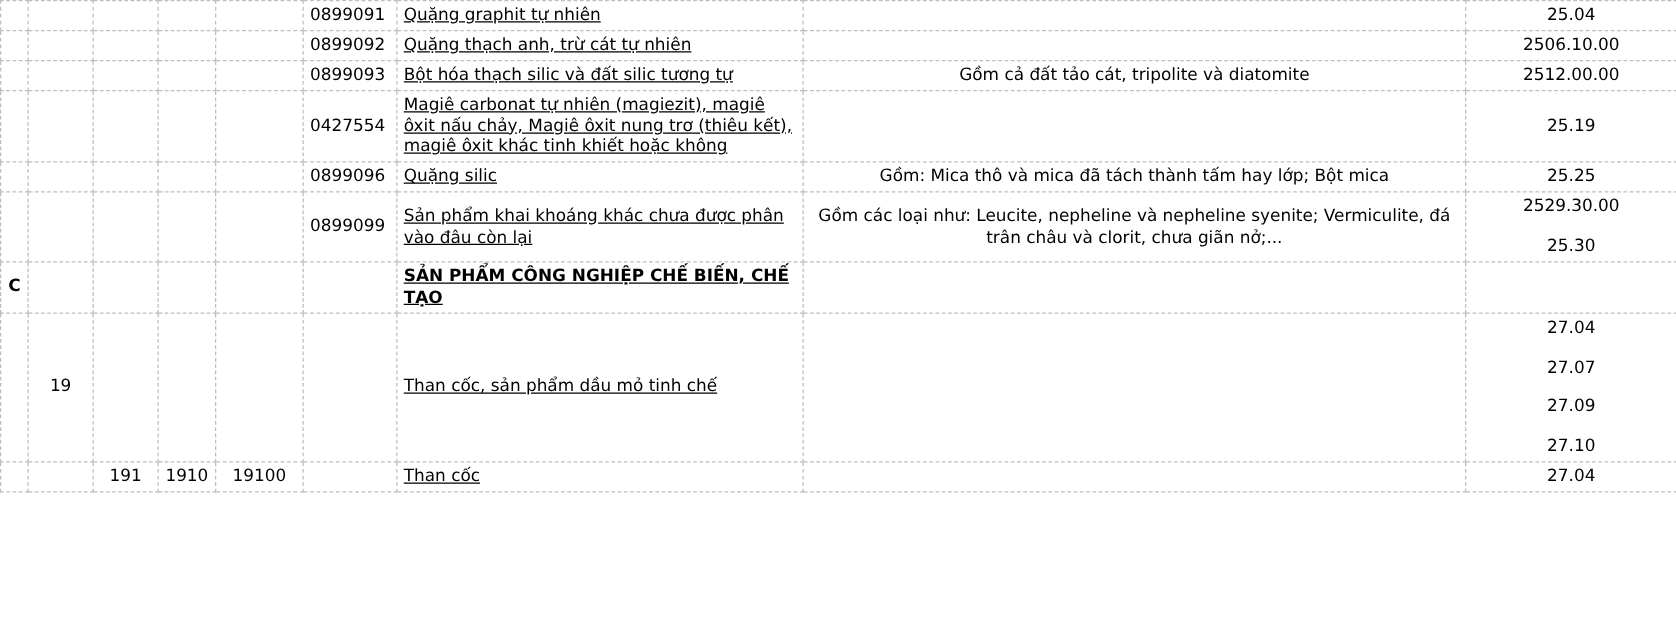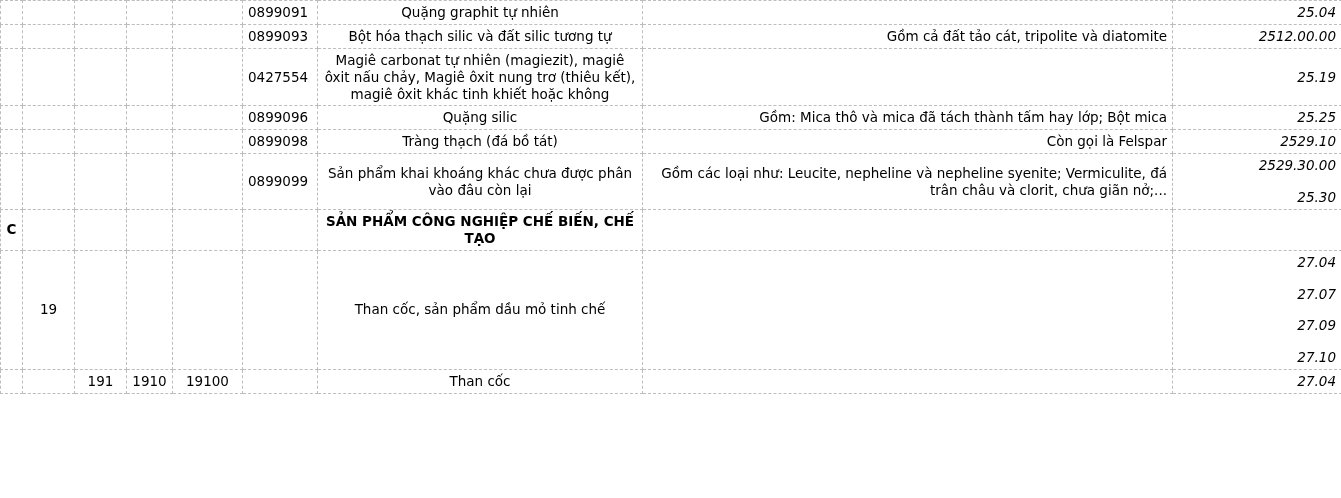--- a/index.html
+++ b/index.html
@@ -33,23 +33,23 @@
   col.c1 { width: 52px; }
   col.c2 { width: 52px; }
   col.c3 { width: 46px; }
   col.c4 { width: 70px; }
   col.c5 { width: 75px; }
   col.c6 { width: 325px; }
   col.c7 { width: 530px; }
   col.c8 { width: 169px; }
 
   td.code   { text-align: left; white-space: nowrap; }
-  td.name   { text-align: center; }
-  td.desc   { text-align: right; }
-  td.hs     { text-align: right; font-style: italic; }
+  td.name   { text-align: left; text-decoration: underline; }
+  td.desc   { text-align: center; }
+  td.hs     { text-align: center; }
   td.lvl    { text-align: center; }
   td.bold   { font-weight: bold; }
 
   .hs-multi div { margin: 0; padding: 0; }
   .hs-multi div + div { margin-top: 15px; }
 
   .tall-cell { height: 110px; }
 </style>
 </head>
 <body>
@@ -75,20 +75,33 @@
       <td class="lvl"></td>
       <td class="lvl"></td>
       <td class="code">0899091</td>
       <td class="name">Quặng graphit tự nhiên</td>
       <td class="desc"></td>
       <td class="hs hs-multi">
         <div>25.04</div>
       </td>
     </tr>
 
+    <tr>
+      <td class="lvl"></td>
+      <td class="lvl"></td>
+      <td class="lvl"></td>
+      <td class="lvl"></td>
+      <td class="lvl"></td>
+      <td class="code">0899092</td>
+      <td class="name">Quặng thạch anh, trừ cát tự nhiên</td>
+      <td class="desc"></td>
+      <td class="hs hs-multi">
+        <div>2506.10.00</div>
+      </td>
+    </tr>
 
     <tr>
       <td class="lvl"></td>
       <td class="lvl"></td>
       <td class="lvl"></td>
       <td class="lvl"></td>
       <td class="lvl"></td>
       <td class="code">0899093</td>
       <td class="name">Bột hóa thạch silic và đất silic tương tự</td>
       <td class="desc">Gồm cả đất tảo cát, tripolite và diatomite</td>
@@ -120,33 +133,20 @@
       <td class="lvl"></td>
       <td class="code">0899096</td>
       <td class="name">Quặng silic</td>
       <td class="desc">Gồm: Mica thô và mica đã tách thành tấm hay lớp; Bột mica</td>
       <td class="hs hs-multi">
         <div>25.25</div>
       </td>
     </tr>
 
 
-    <tr>
-      <td class="lvl"></td>
-      <td class="lvl"></td>
-      <td class="lvl"></td>
-      <td class="lvl"></td>
-      <td class="lvl"></td>
-      <td class="code">0899098</td>
-      <td class="name">Tràng thạch (đá bồ tát)</td>
-      <td class="desc">Còn gọi là Felspar</td>
-      <td class="hs hs-multi">
-        <div>2529.10</div>
-      </td>
-    </tr>
 
     <tr>
       <td class="lvl"></td>
       <td class="lvl"></td>
       <td class="lvl"></td>
       <td class="lvl"></td>
       <td class="lvl"></td>
       <td class="code">0899099</td>
       <td class="name">Sản phẩm khai khoáng khác chưa được phân vào đâu còn lại</td>
       <td class="desc">Gồm các loại như: Leucite, nepheline và nepheline syenite; Vermiculite, đá trân châu và clorit, chưa giãn nở;...</td>

